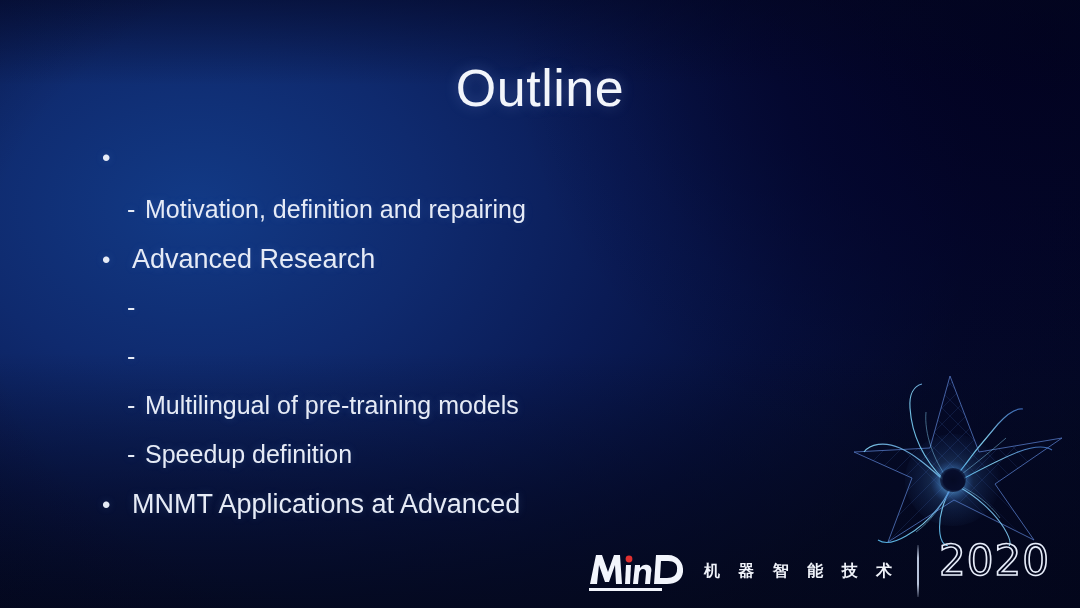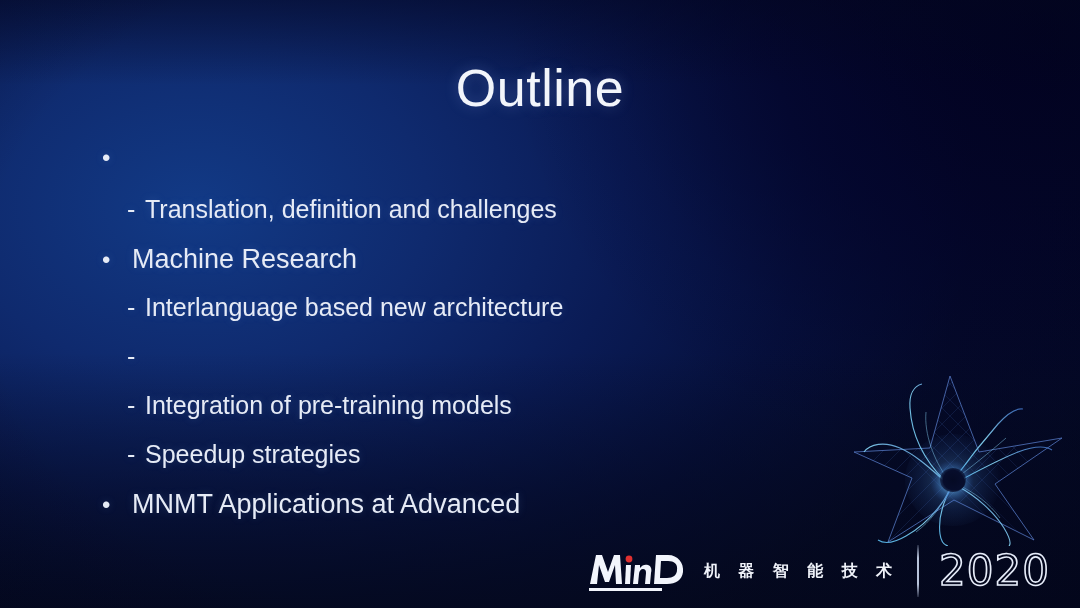--- a/index.html
+++ b/index.html
@@ -177,21 +177,21 @@
     white-space: nowrap;
   }
   .divider {
     width: 2px;
     height: 52px;
     margin: 0 20px 0 14px;
     background: linear-gradient(to bottom, rgba(200,215,245,0.15), rgba(215,228,252,0.85) 25%, rgba(215,228,252,0.85) 75%, rgba(200,215,245,0.15));
   }
   .dft-block {
     display: flex;
-    align-items: center;
+    align-items: flex-start;
     height: 100%;
   }
   .year {
     font-size: 42px;
     font-weight: 400;
     letter-spacing: 1px;
     color: transparent;
     -webkit-text-stroke: 1.6px #e7edfa;
     line-height: 1;
     padding-right: 14px;
@@ -380,45 +380,44 @@
   <div class="title">Outline</div>
 
   <div class="outline-list">
 
     <div class="row level1">
       <span class="marker">•</span>
     </div>
 
     <div class="row level2">
       <span class="marker">-</span>
-      <span class="label">Translation, definition and challenges</span>
+      <span class="label">Motivation, definition and repairing</span>
     </div>
 
     <div class="row level1">
       <span class="marker">•</span>
-      <span class="label">Machine Research</span>
+      <span class="label">Advanced Research</span>
     </div>
 
     <div class="row level2">
       <span class="marker">-</span>
-      <span class="label">Interlanguage based new architecture</span>
     </div>
 
     <div class="row level2">
       <span class="marker">-</span>
     </div>
 
     <div class="row level2">
       <span class="marker">-</span>
-      <span class="label">Integration of pre-training models</span>
+      <span class="label">Multilingual of pre-training models</span>
     </div>
 
     <div class="row level2">
       <span class="marker">-</span>
-      <span class="label">Speedup strategies</span>
+      <span class="label">Speedup definition</span>
     </div>
 
     <div class="row level1">
       <span class="marker">•</span>
       <span class="label">MNMT Applications at Advanced</span>
     </div>
 
   </div>
 
   <div class="footer">

